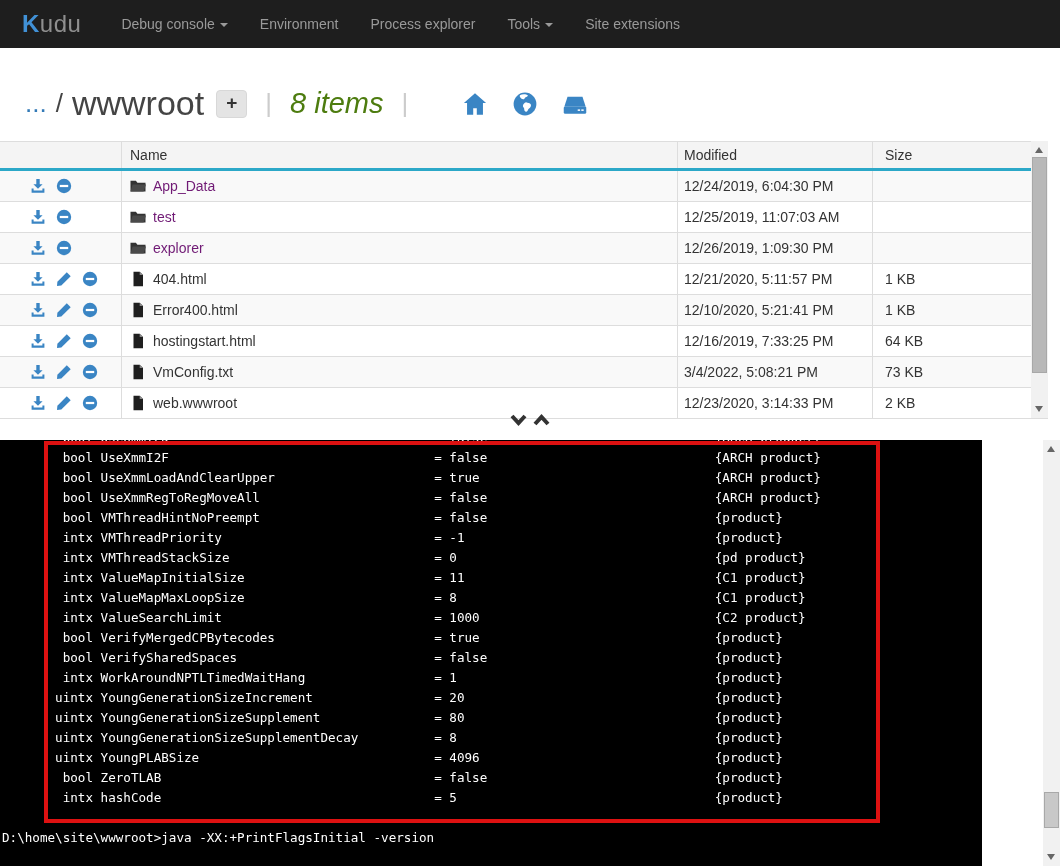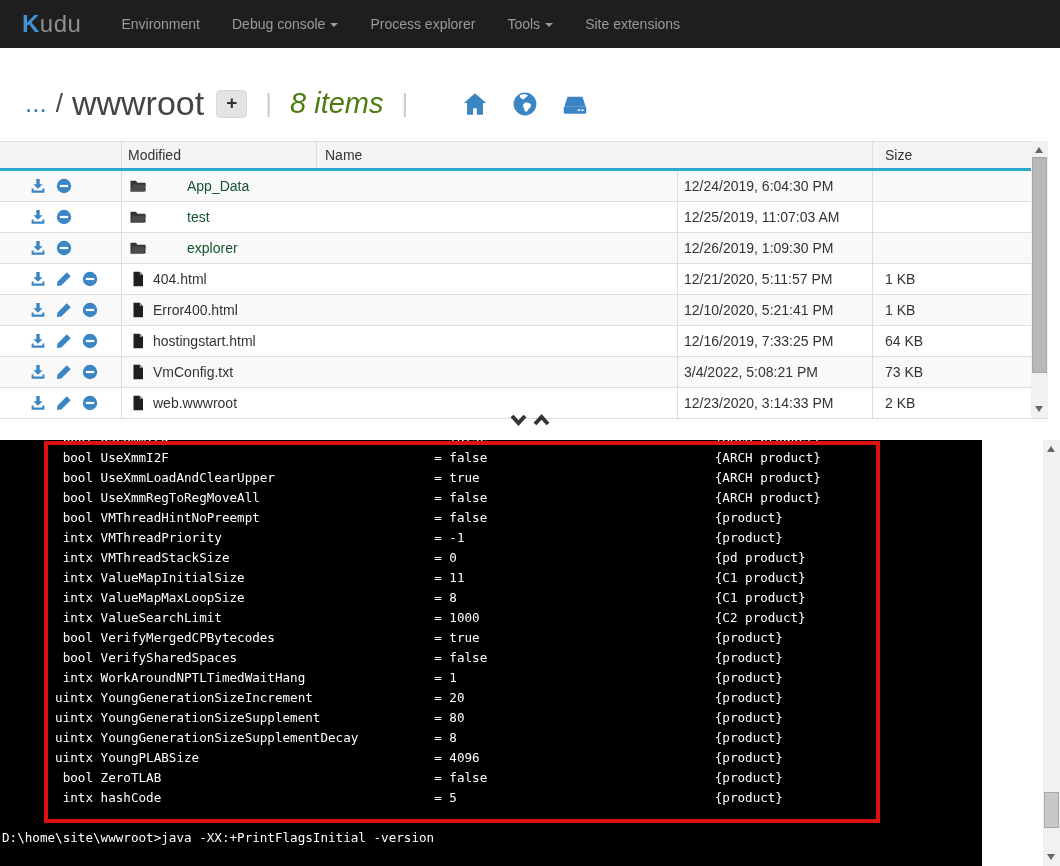--- a/index.html
+++ b/index.html
@@ -33,21 +33,21 @@
   .thead { display:flex; height:29px; background:#f4f4f4; border-bottom:3px solid #2ca8c8; font-size:14px; color:#333; }
   .th { display:flex; align-items:center; }
   .tbody .tr { display:flex; height:31px; font-size:14px; color:#333; border-bottom:1px solid #ddd; background:#fff; }
   .tbody .tr:nth-child(odd) { background:#f9f9f9; }
   .col-actions { width:122px; border-right:1px solid #ddd; padding-left:30px; display:flex; align-items:center; }
   .col-name { width:556px; border-right:1px solid #ddd; padding-left:8px; display:flex; align-items:center; }
   .col-modified { width:195px; border-right:1px solid #ddd; padding-left:6px; display:flex; align-items:center; }
   .col-size { width:175px; padding-left:12px; display:flex; align-items:center; }
   .act-icon { width:16px; height:16px; margin-right:10px; cursor:pointer; flex:none; }
   .type-icon { width:16px; height:16px; margin-right:7px; flex:none; }
-  .fname.folder { color:#14532d; cursor:pointer;margin-left:34px; }
+  .fname.folder { color:#701a75; cursor:pointer; }
   .fname.file { color:#333; }
 
   
   .sbar { position:absolute; background:#f1f1f1; width:17px; }
   .sbar .up, .sbar .down { position:absolute; left:4px; width:0; height:0; border-left:4.5px solid transparent; border-right:4.5px solid transparent; }
   .sbar .up { top:6px; border-bottom:6px solid #666; }
   .sbar .down { bottom:6px; border-top:6px solid #666; }
   .sbar .thumb { position:absolute; left:1px; width:15px; background:#b8b8b8; border:1px solid #a8a8a8; }
   .table-sbar { left:1031px; top:141px; height:277px; }
   .table-sbar .thumb { top:16px; height:216px; }
@@ -67,22 +67,22 @@
   .annotation-rect { position:absolute; left:44px; top:1px; width:836px; height:382px; border:4px solid #dd1111; pointer-events:none; }
 </style>
 </head>
 <body>
 
 <div class="page">
 
   <div class="navbar">
     <div class="logo"><span class="k">K</span><span class="rest">udu</span></div>
     <div class="nav-items" id="nav-items">
+        <div class="nav-item">Debug console<span class="caret"></span></div>
         <div class="nav-item">Environment</div>
-        <div class="nav-item">Debug console<span class="caret"></span></div>
         <div class="nav-item">Process explorer</div>
         <div class="nav-item">Tools<span class="caret"></span></div>
         <div class="nav-item">Site extensions</div>
       </div>
   </div>
 
   <div class="toolbar">
     <div class="crumbrow">
       <span class="crumb-ellipsis">...</span>
       <span class="crumb-sep">/</span>
@@ -106,22 +106,22 @@
             <rect x="9.8" y="11.6" width="1.6" height="1" fill="#fff"></rect>
             <rect x="12.2" y="11.6" width="1.6" height="1" fill="#fff"></rect>
           </svg>
       </div>
     </div>
   </div>
 
   <div class="table-area">
     <div class="thead">
       <div class="th col-actions"></div>
+      <div class="th col-name">Name</div>
       <div class="th col-modified">Modified</div>
-      <div class="th col-name">Name</div>
       <div class="th col-size">Size</div>
     </div>
     <div class="tbody" id="table-rows">
         <div class="tr">
           <div class="col-actions">
             <svg class="act-icon" viewBox="0 0 16 16" fill="#3a85c4">
               <path d="M6.3 1h3.4v5.3h2.9L8 10.7 3.4 6.3h2.9z"></path>
               <path d="M1.6 10.4v4.3h12.8v-4.3h-2v2.2H3.6v-2.2z"></path>
             </svg>
             <svg class="act-icon" viewBox="0 0 16 16">

